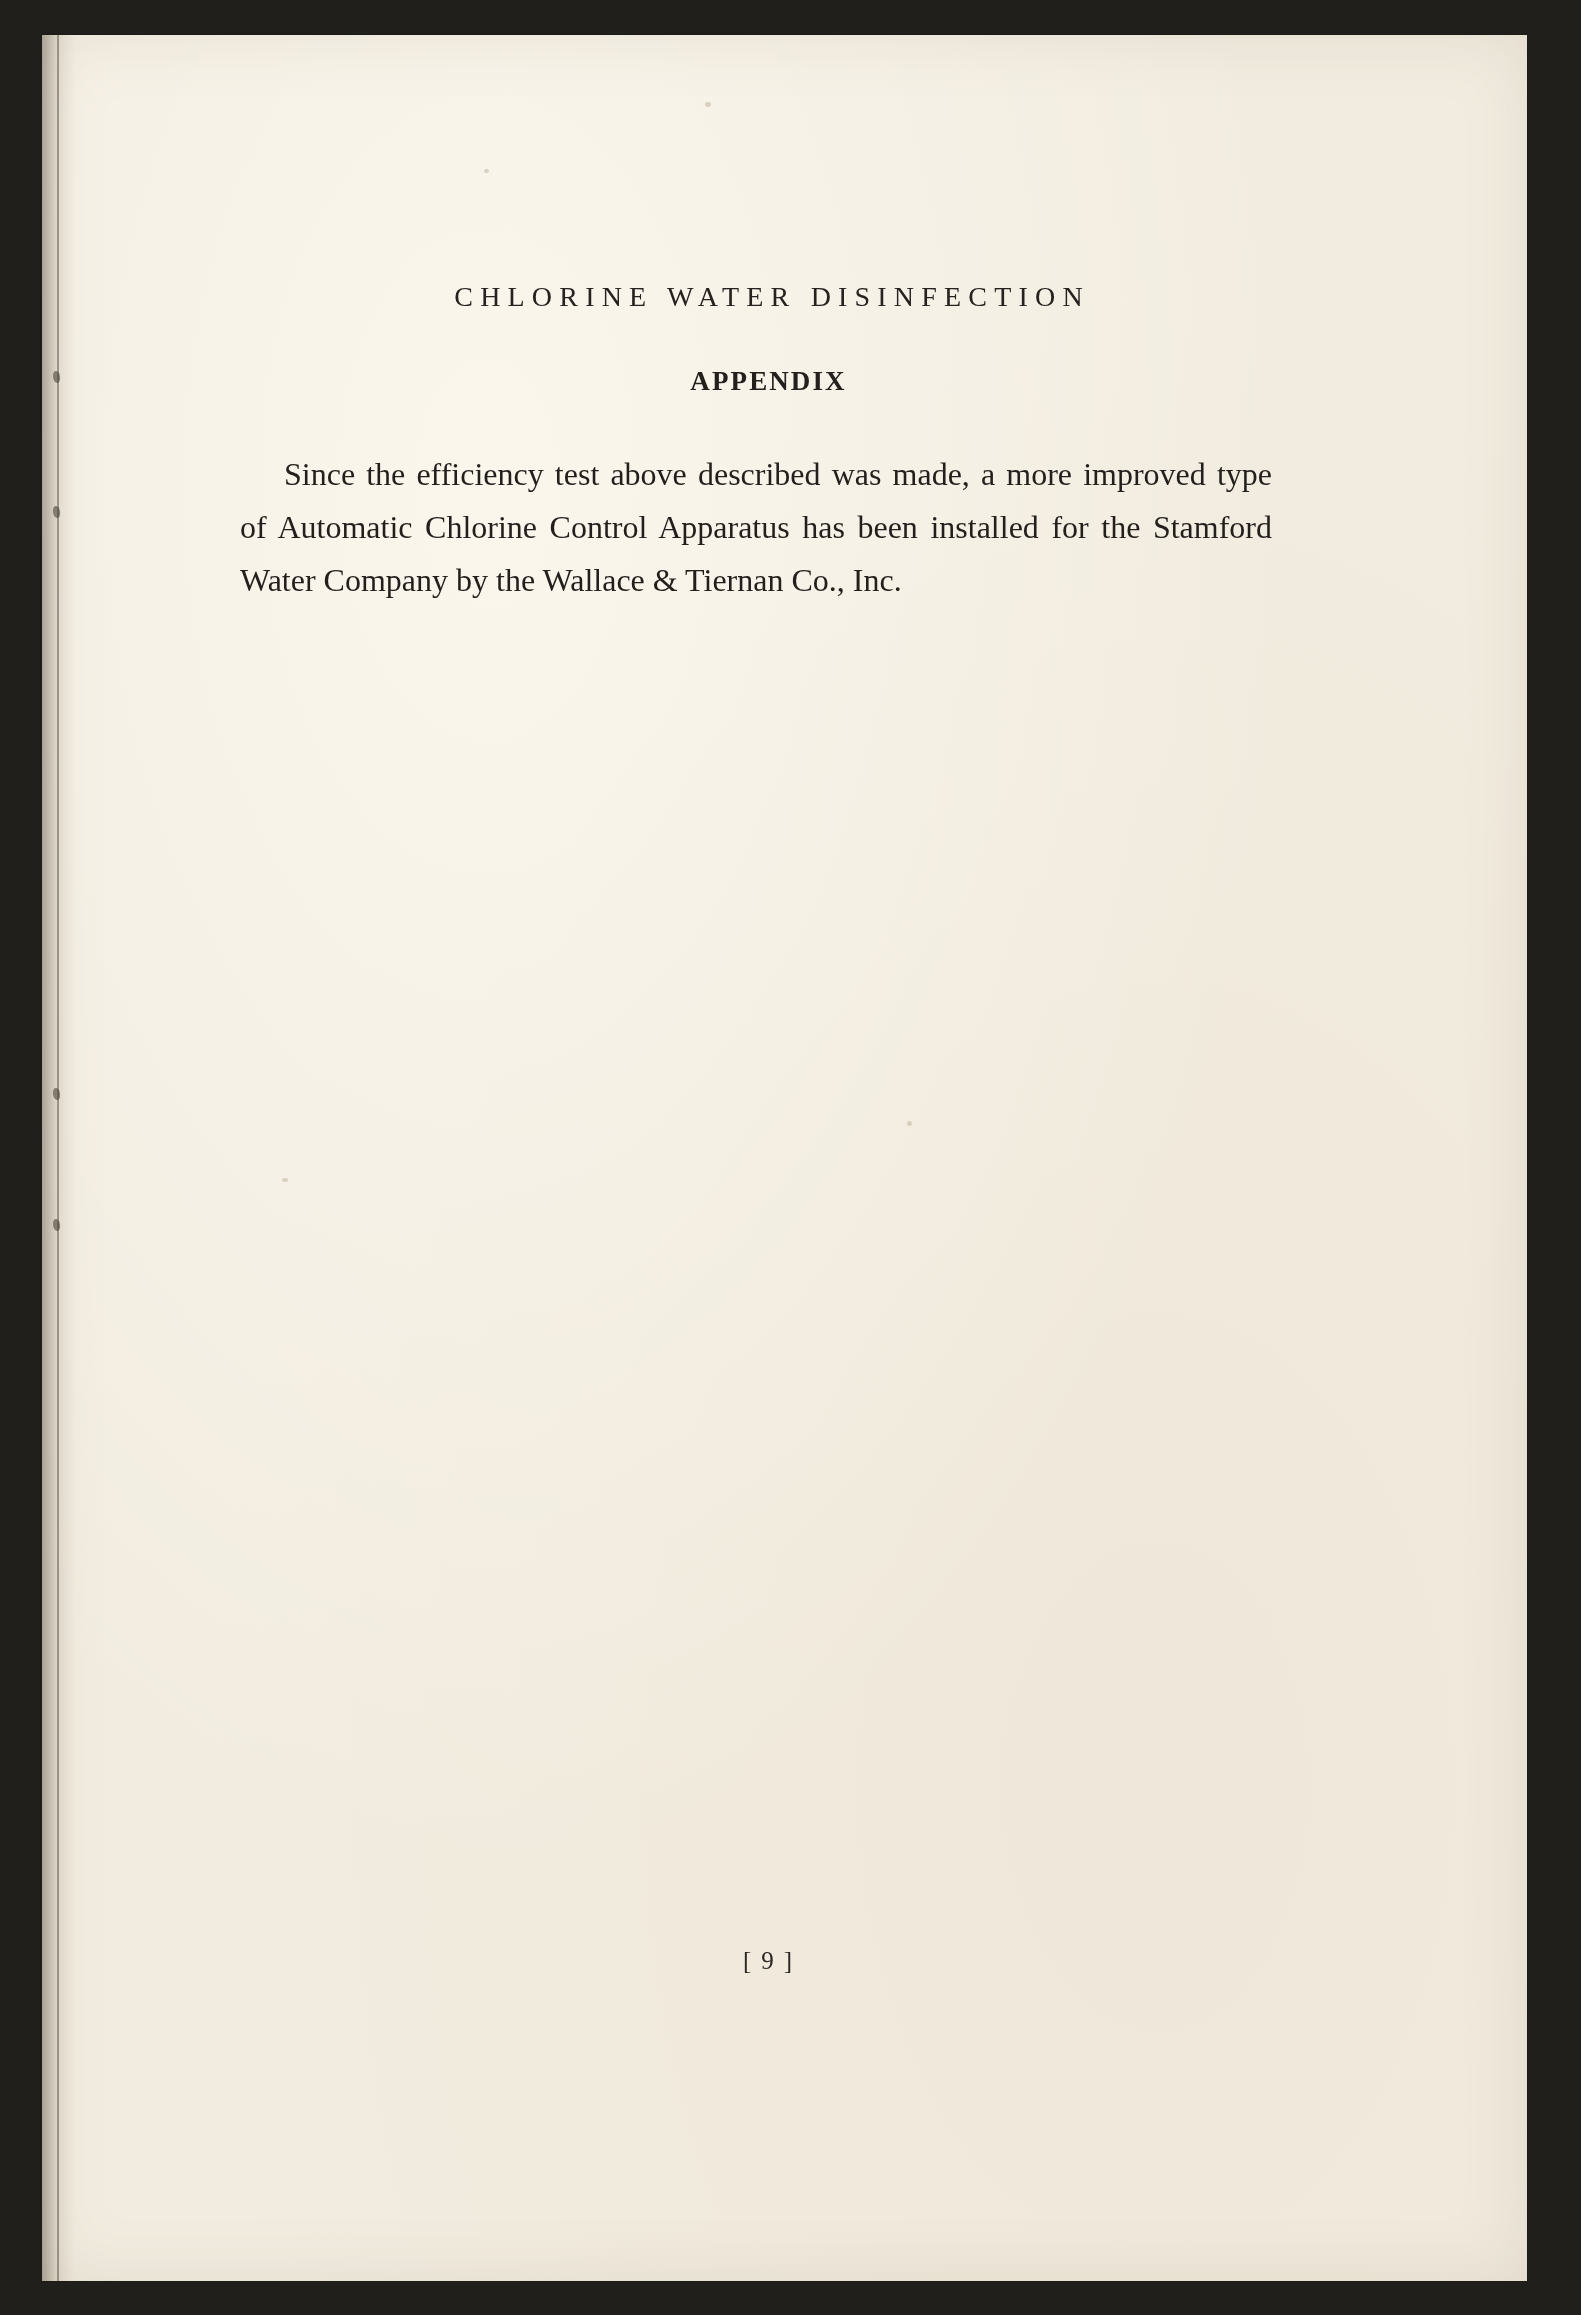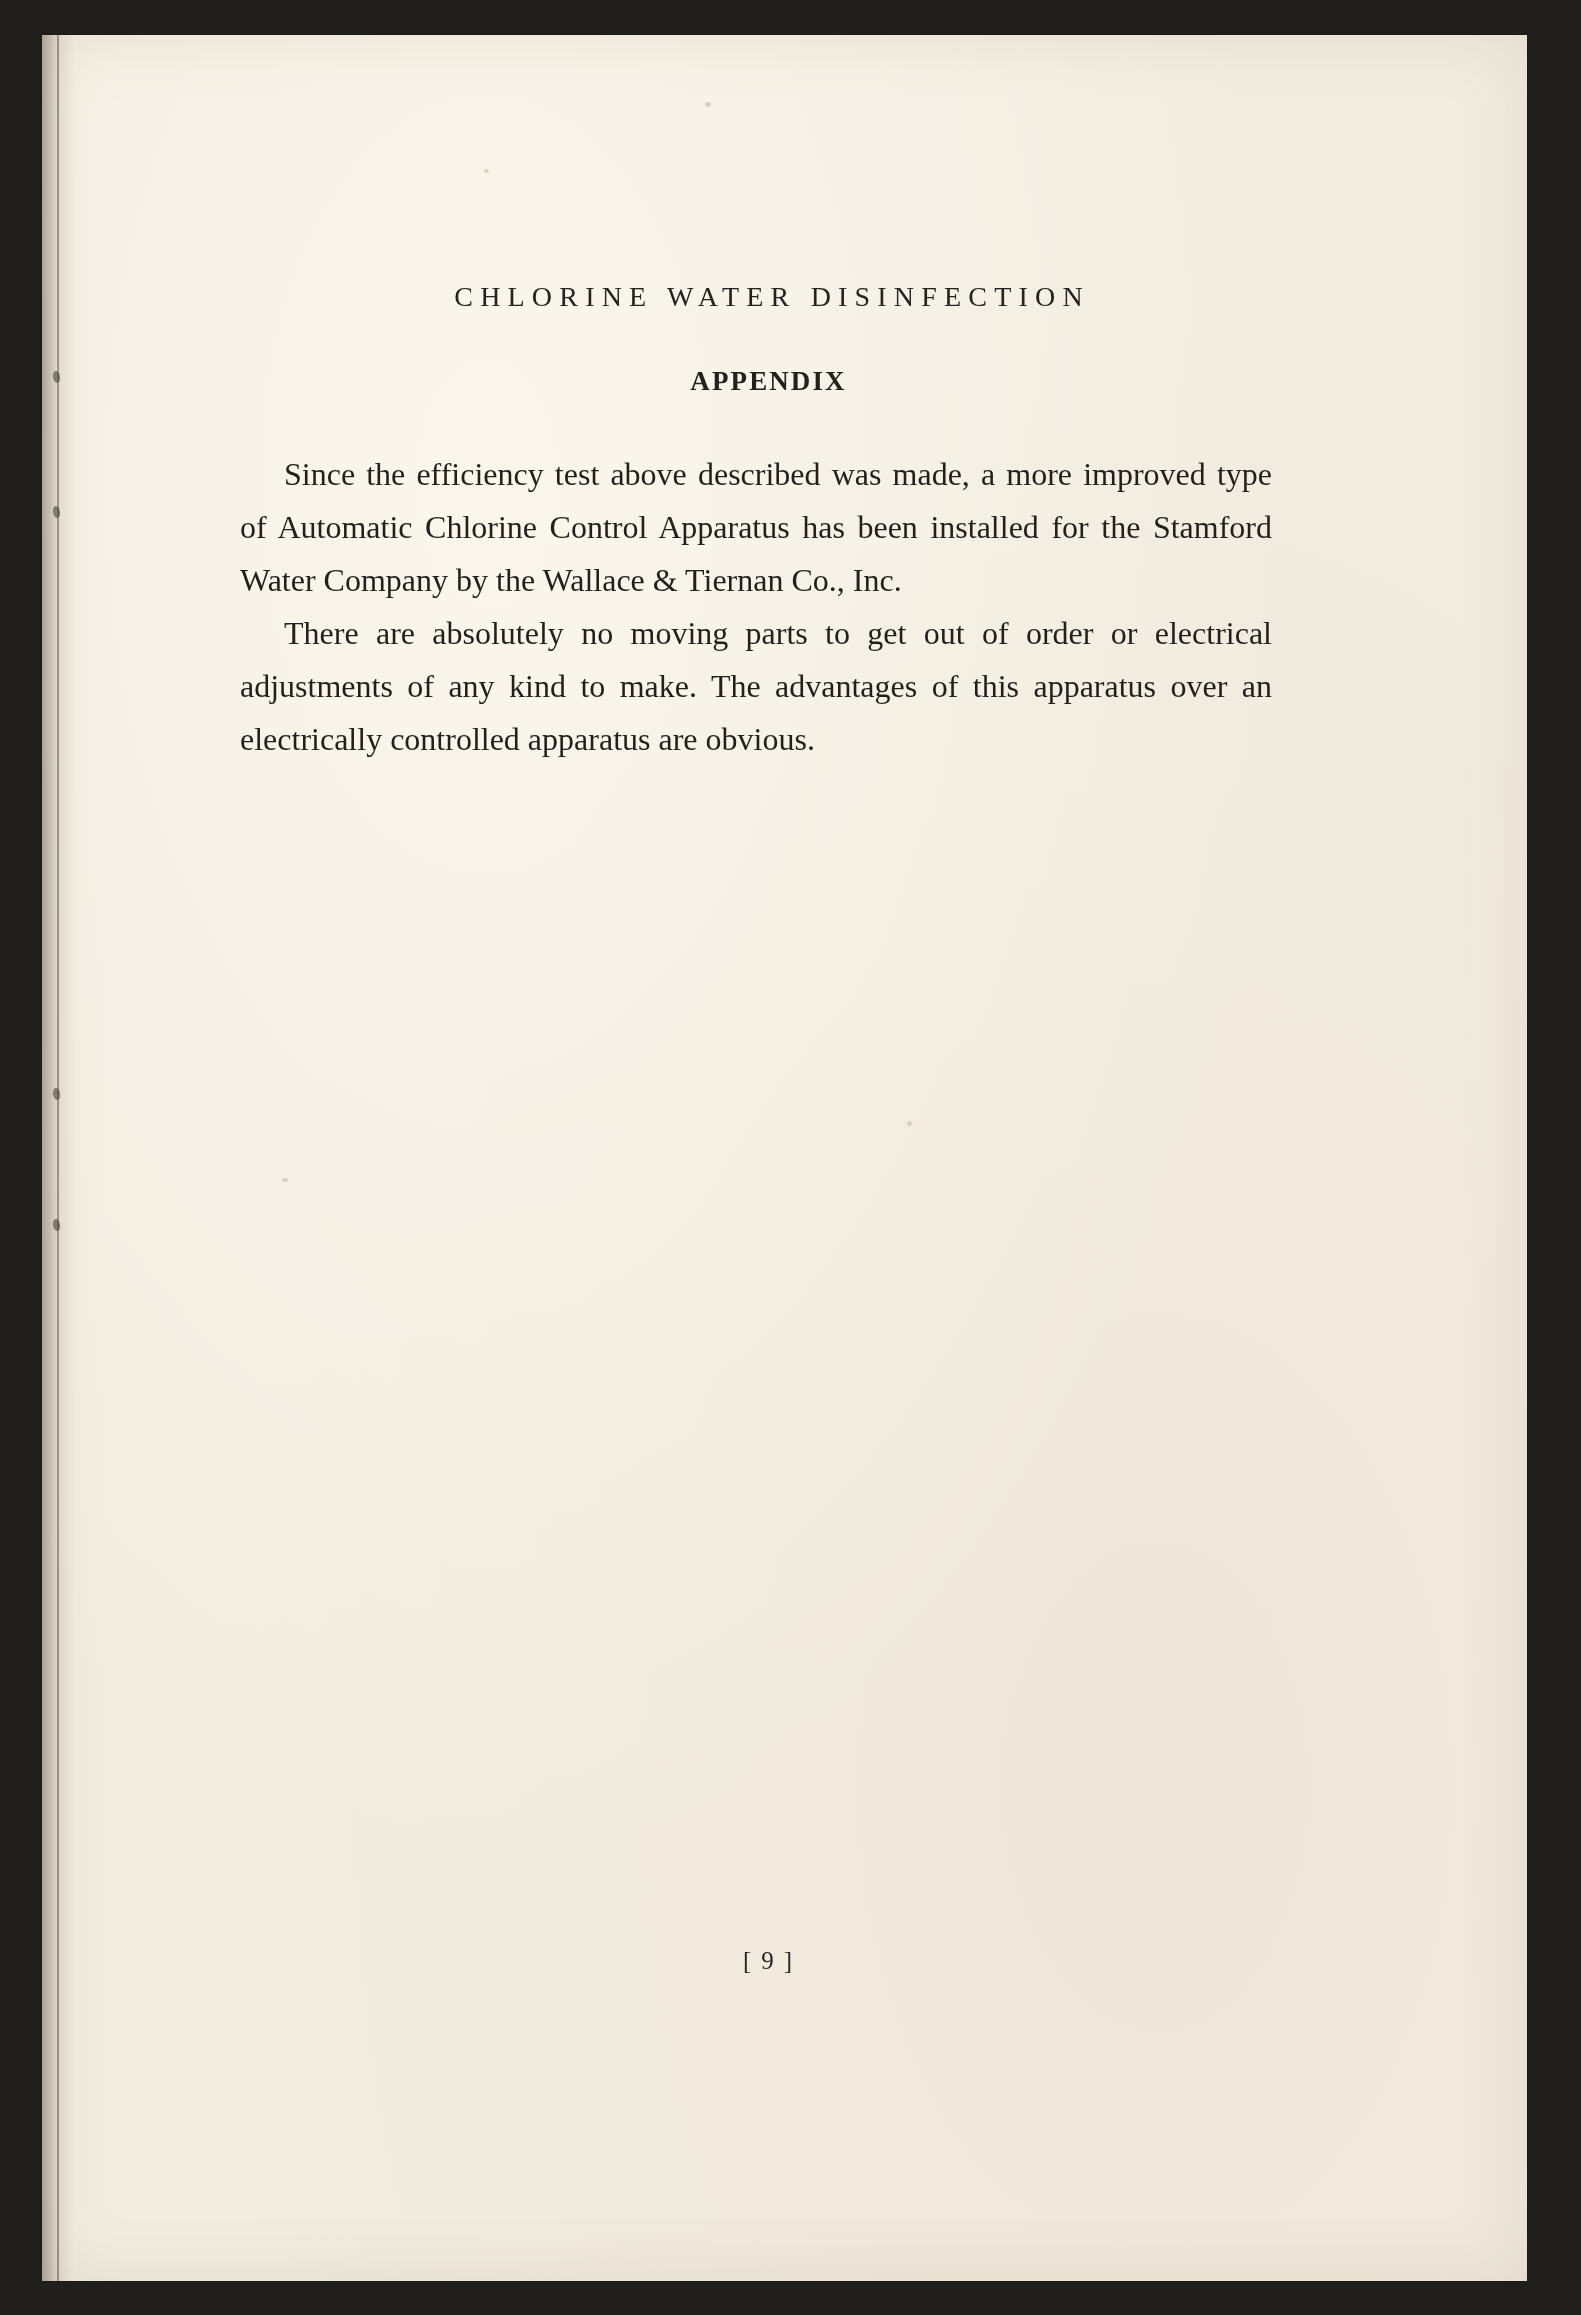--- a/index.html
+++ b/index.html
@@ -159,21 +159,20 @@
     <div class="speck" style="left:240px; top:1143px; width:5.8px; height:3.8px;"></div>
 
     <div id="text-column">
 
       <div class="running-head">CHLORINE WATER DISINFECTION</div>
 
       <h1 class="section-title">APPENDIX</h1>
 
       <div id="body-copy">
         <p>Since the efficiency test above described was made, a more improved type of Automatic Chlorine Control Apparatus has been installed for the Stamford Water Company by the Wallace &amp; Tiernan Co., Inc.</p>
-        <p>There are absolutely no moving parts to get out of order or electrical adjustments of any kind to make.  The advantages of this apparatus over an electrically controlled apparatus are obvious.</p>
       </div>
 
       <div class="folio">[ 9 ]</div>
 
     </div>
 
     <div id="edge-vignette"></div>
   </div>
 </div>
 

